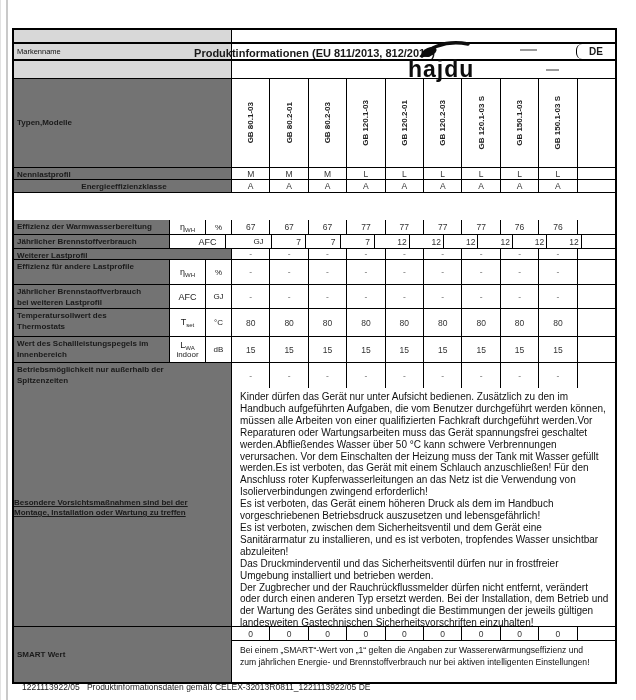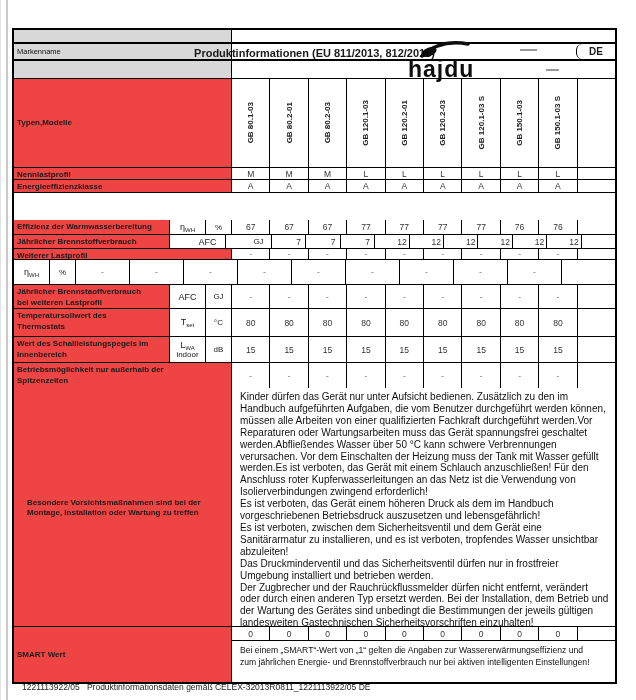--- a/index.html
+++ b/index.html
@@ -33,21 +33,21 @@
                  text-align:center;font-weight:bold;font-size:11px;z-index:3;pointer-events:none;}
 
   .logo-wrap{position:absolute;left:384px;top:8px;width:170px;height:44px;z-index:4;pointer-events:none;}
   .logo-text{position:absolute;left:10px;top:18px;font-weight:bold;font-size:23px;
              letter-spacing:1px;color:#0d0d0d;font-family:"Liberation Sans",sans-serif;}
   .logo-swoosh{position:absolute;left:20px;top:0px;}
   .logo-dash1{position:absolute;left:122px;top:11px;width:17px;height:2px;background:#9a9a9a;}
   .logo-dash2{position:absolute;left:148px;top:31px;width:13px;height:2px;background:#9a9a9a;}
 
   .models-row{height:89px;}
-  .label-cell{background:#ef4444;border-right:1px solid #000;padding:2px 0 0 3px;
+  .label-cell{background:#737373;border-right:1px solid #000;padding:2px 0 0 3px;
               font-weight:bold;font-size:8px;line-height:10.5px;white-space:pre-line;}
   .models-label{flex:0 0 218px;display:flex;align-items:center;padding:0 0 0 3px;}
   .vcell{flex:1 1 0;border-right:1px solid #000;display:flex;align-items:center;
          justify-content:center;}
   .vcell.blank,.dcell.blank{border-right:none;}
   .vtext{writing-mode:vertical-rl;transform:rotate(180deg);font-size:8px;font-weight:bold;
          white-space:nowrap;color:#222;}
 
   .plabel{flex:0 0 156px;}
   .plabel-span{flex:0 0 218px;}
@@ -55,21 +55,21 @@
            align-items:center;justify-content:center;font-size:9px;color:#222;background:#fff;}
   .sym-sub{font-size:6px;vertical-align:-2px;}
   .sym-line2{font-size:8px;line-height:8px;}
   .unitcell{flex:0 0 26px;border-right:1px solid #000;display:flex;align-items:center;
             justify-content:center;font-size:8px;color:#222;background:#fff;}
   .dcell{flex:1 1 0;border-right:1px solid #000;display:flex;align-items:center;
          justify-content:center;font-size:8.5px;color:#333;background:#fff;}
   .dash{color:#777;}
 
   .prec-row{height:239px;}
-  .prec-label{flex:0 0 218px;display:flex;align-items:center;padding-left:13px;}
+  .prec-label{flex:0 0 218px;display:flex;align-items:center;padding-left:0;text-decoration:underline;}
   .prec-text{flex:1 1 auto;padding:3px 6px 0 8px;font-size:10px;line-height:11.9px;
              white-space:pre-line;color:#111;}
 
   .smart-row{height:55px;}
   .smart-label{flex:0 0 218px;display:flex;align-items:center;padding-left:3px;text-align:center;}
   .smart-right{flex:1 1 auto;display:flex;flex-direction:column;}
   .zeros{display:flex;height:14px;border-bottom:1px solid #000;}
   .note{flex:1 1 auto;padding:3px 16px 0 8px;font-size:8.6px;line-height:12px;
         white-space:pre-line;color:#111;}
 
@@ -152,21 +152,21 @@
           <div class="cell dcell">M</div>
           <div class="cell dcell">M</div>
           <div class="cell dcell">L</div>
           <div class="cell dcell">L</div>
           <div class="cell dcell">L</div>
           <div class="cell dcell">L</div>
           <div class="cell dcell">L</div>
           <div class="cell dcell">L</div>
           <div class="cell dcell blank"></div>
         </div>
-        <div class="row" style="height: 13px;">
+        <div class="row" style="height: 13px; text-align: center;">
           <div class="cell label-cell plabel-span">Energieeffizienzklasse</div>
           <div class="cell dcell">A</div>
           <div class="cell dcell">A</div>
           <div class="cell dcell">A</div>
           <div class="cell dcell">A</div>
           <div class="cell dcell">A</div>
           <div class="cell dcell">A</div>
           <div class="cell dcell">A</div>
           <div class="cell dcell">A</div>
           <div class="cell dcell">A</div>
@@ -213,20 +213,21 @@
           <div class="cell dcell dash">-</div>
           <div class="cell dcell dash">-</div>
           <div class="cell dcell dash">-</div>
           <div class="cell dcell dash">-</div>
           <div class="cell dcell dash">-</div>
           <div class="cell dcell dash">-</div>
           <div class="cell dcell dash">-</div>
           <div class="cell dcell blank"></div>
         </div>
         <div class="row" style="height: 25px;">
+          <div class="cell label-cell plabel">Effizienz für andere Lastprofile</div>
           <div class="cell symcell">
             <span>η<span class="sym-sub">WH</span></span>
           </div>
           <div class="cell unitcell">%</div>
           <div class="cell dcell dash">-</div>
           <div class="cell dcell dash">-</div>
           <div class="cell dcell dash">-</div>
           <div class="cell dcell dash">-</div>
           <div class="cell dcell dash">-</div>
           <div class="cell dcell dash">-</div>

